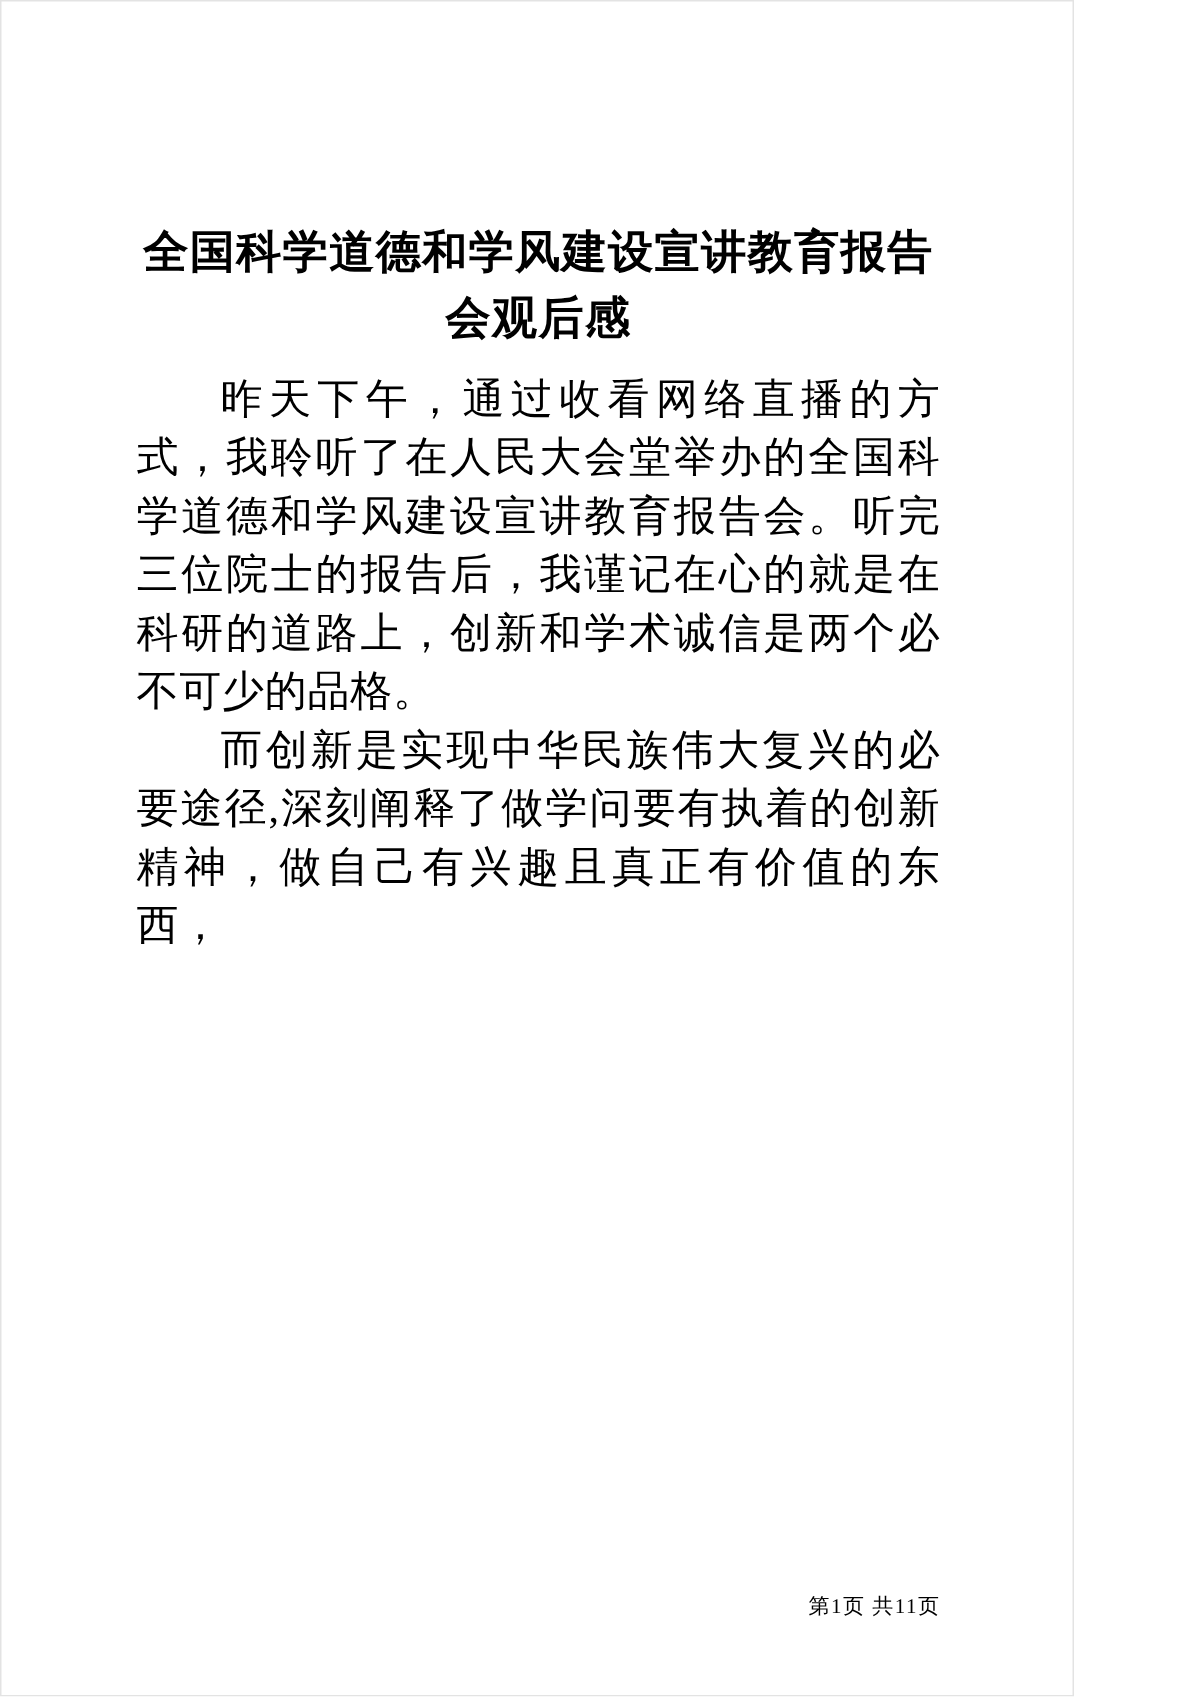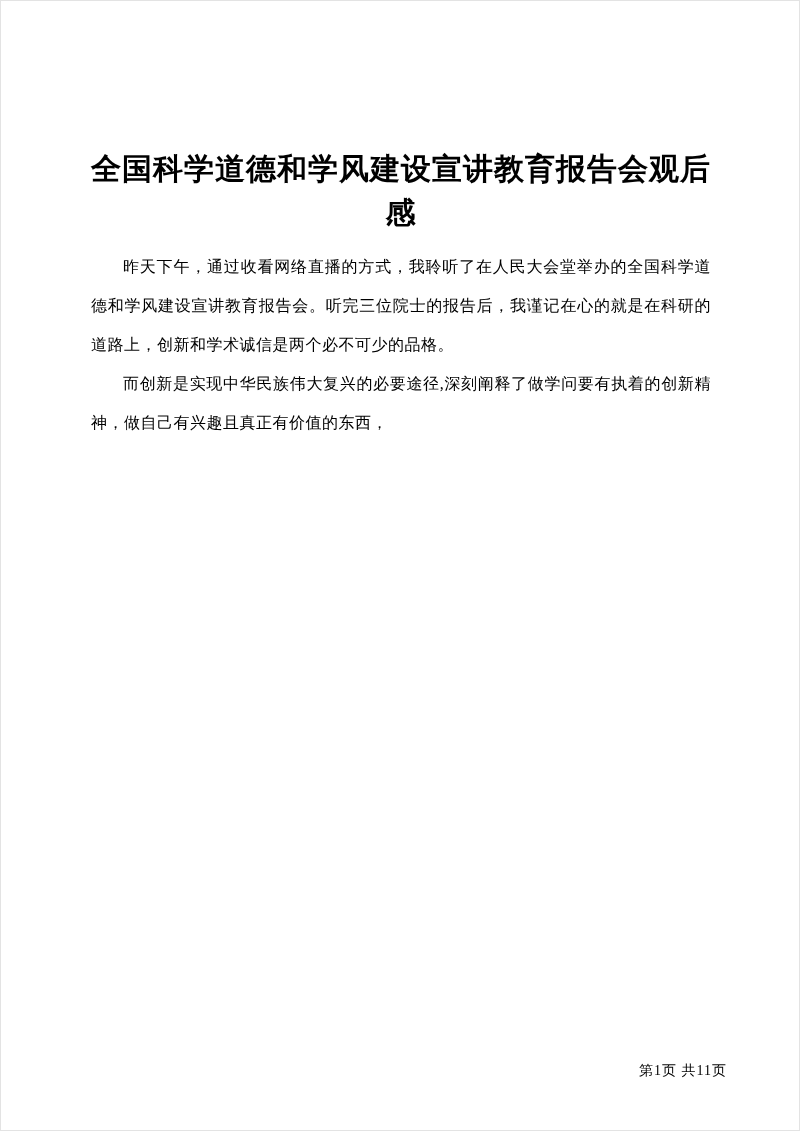--- a/index.html
+++ b/index.html
@@ -8,49 +8,49 @@
     background: #ffffff;
   }
   body {
     width: 800px;
     height: 1131px;
     font-family: "Liberation Serif", serif;
     color: #000000;
   }
   .page {
     position: relative;
-    width: 800px;
+    width: 716px;
     height: 1131px;
     box-sizing: border-box;
     padding: 146px 88px 0 90px;
     border: 1px solid #e3e3e3;
     background: #ffffff;
     overflow: hidden;
   }
   .doc-title {
     margin: 0 0 12px 0;
     font-size: 30px;
     font-weight: bold;
     line-height: 44px;
     text-align: center;
     letter-spacing: 1px;
   }
   .doc-body p {
     margin: 0;
-    font-size: 16px;
+    font-size: 28px;
     line-height: 39px;
     letter-spacing: 0.5px;
     text-align: justify;
     text-justify: inter-ideograph;
     text-indent: 2em;
     word-break: break-all;
   }
   .page-footer {
     position: absolute;
-    right: 72px;
+    right: 88px;
     bottom: 50px;
     font-size: 14px;
     letter-spacing: 1px;
     color: #000000;
   }
 </style>
 </head>
 <body>
 
 <div class="page">

